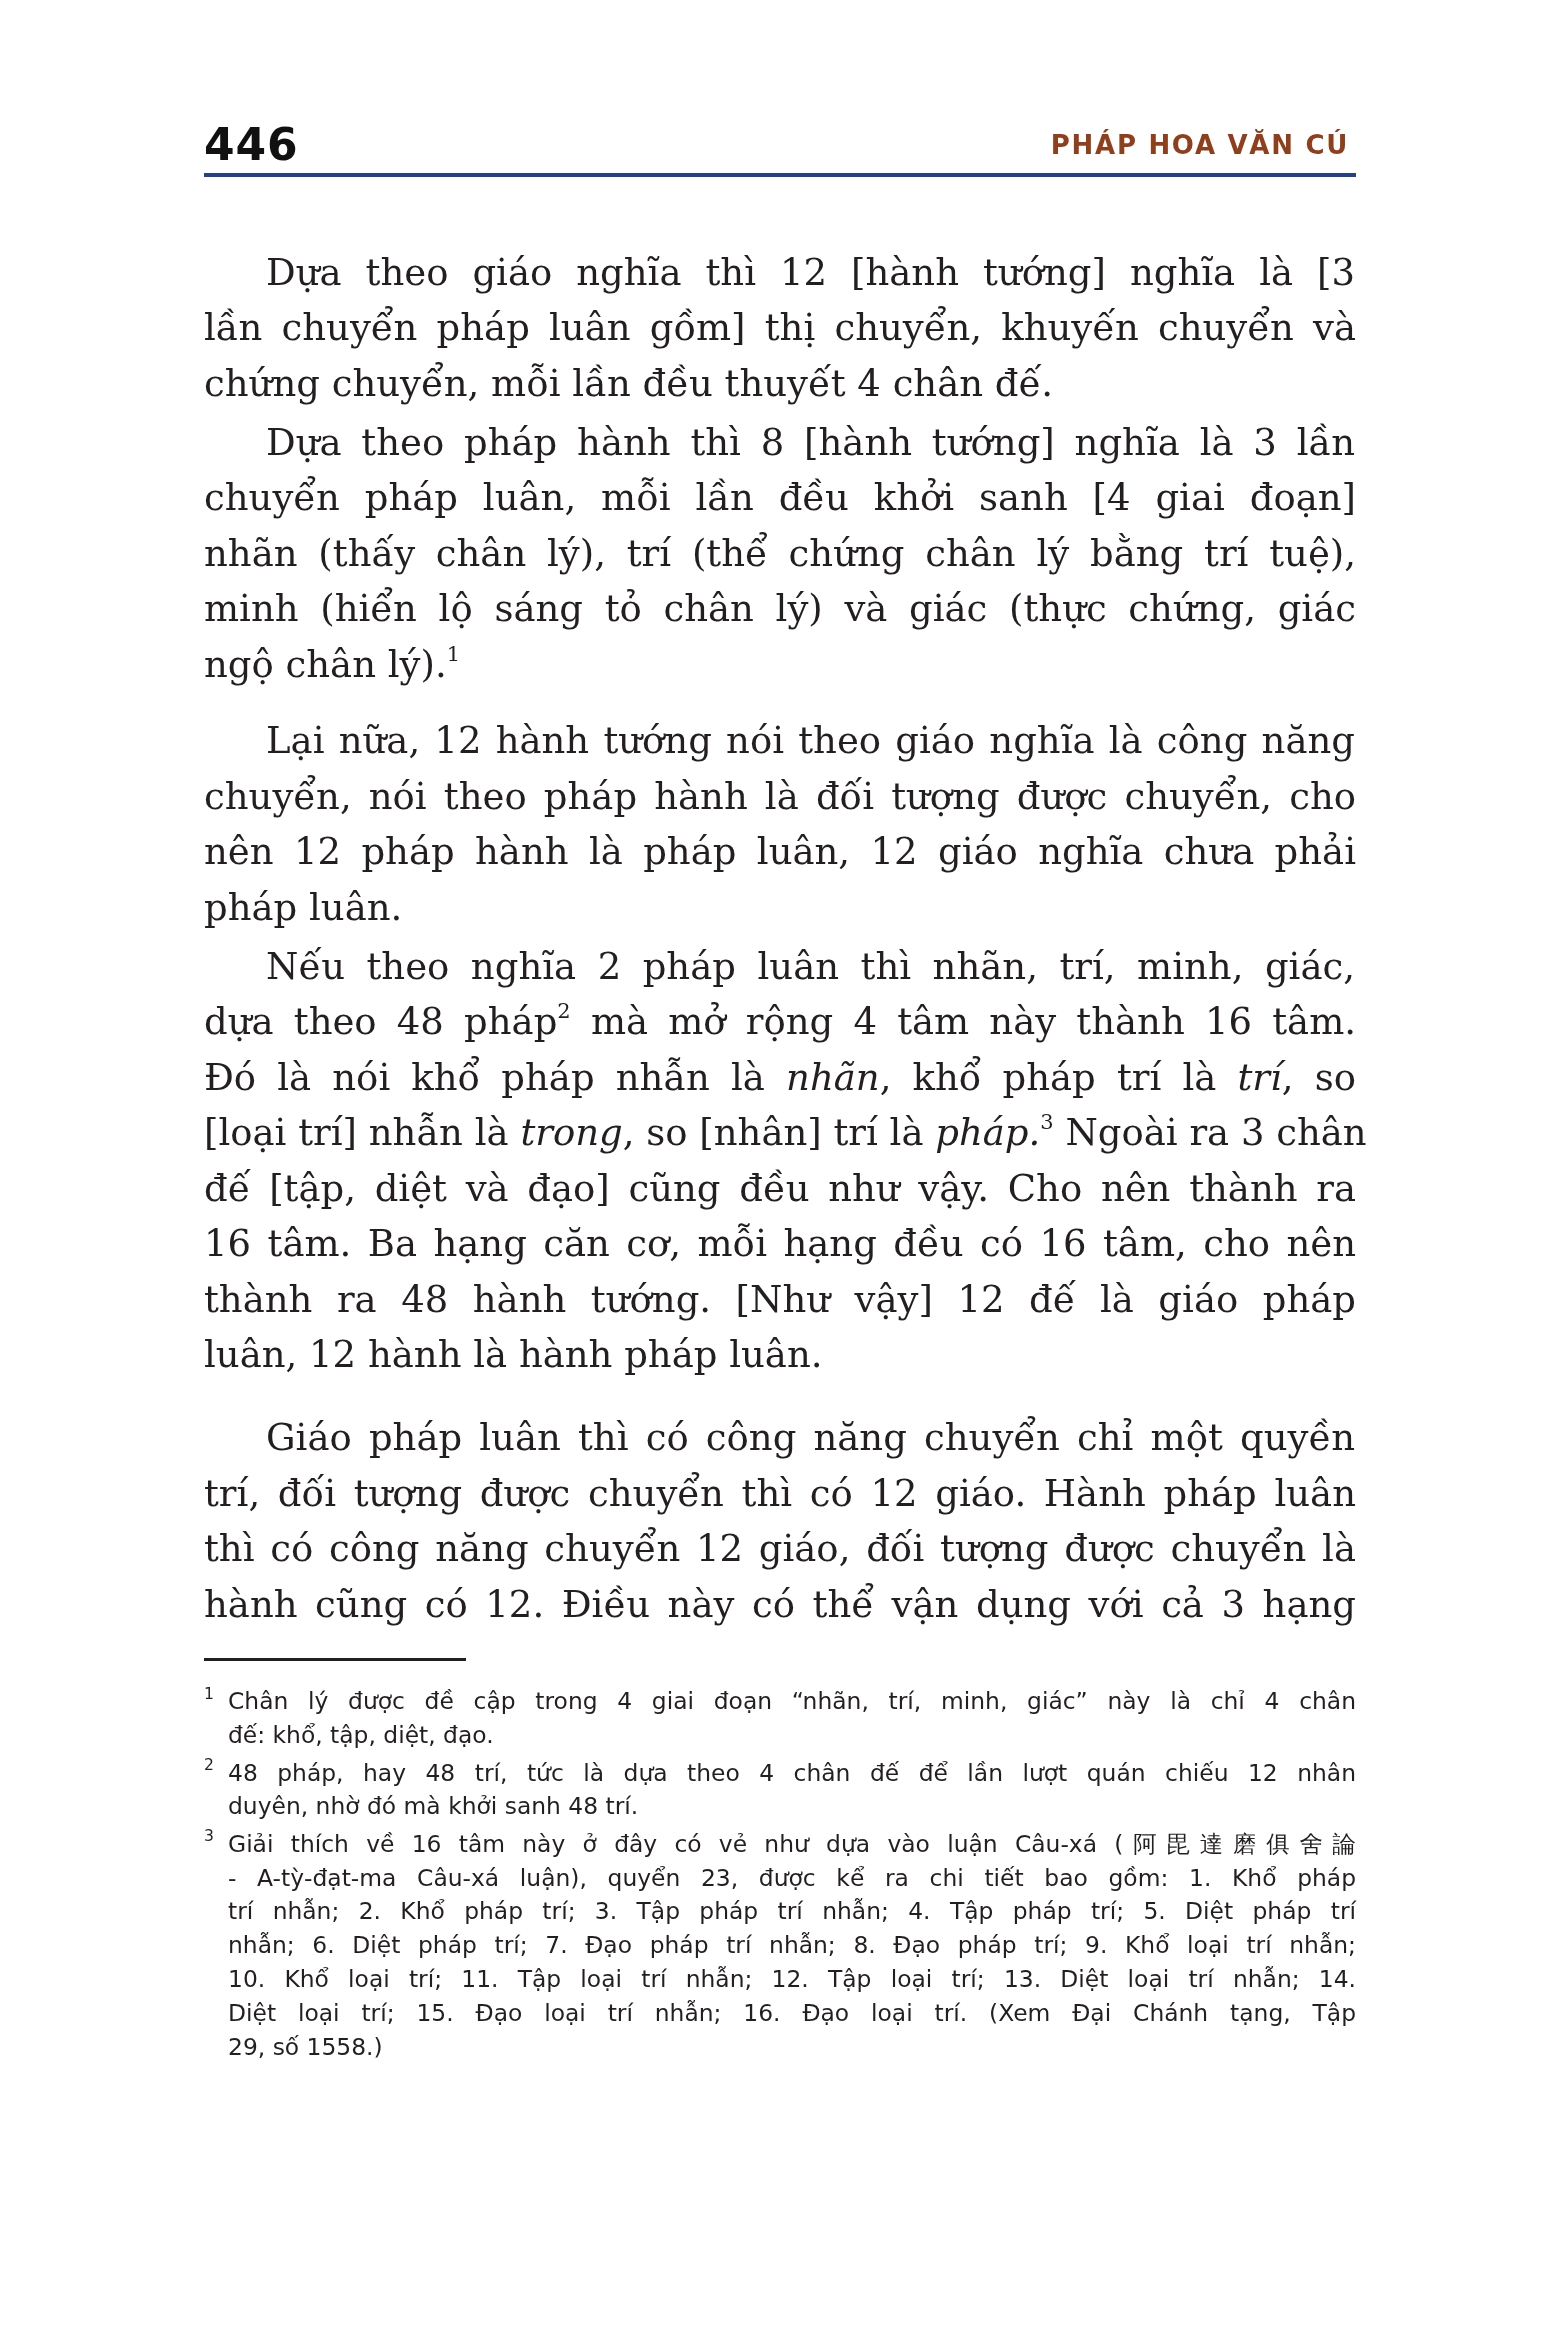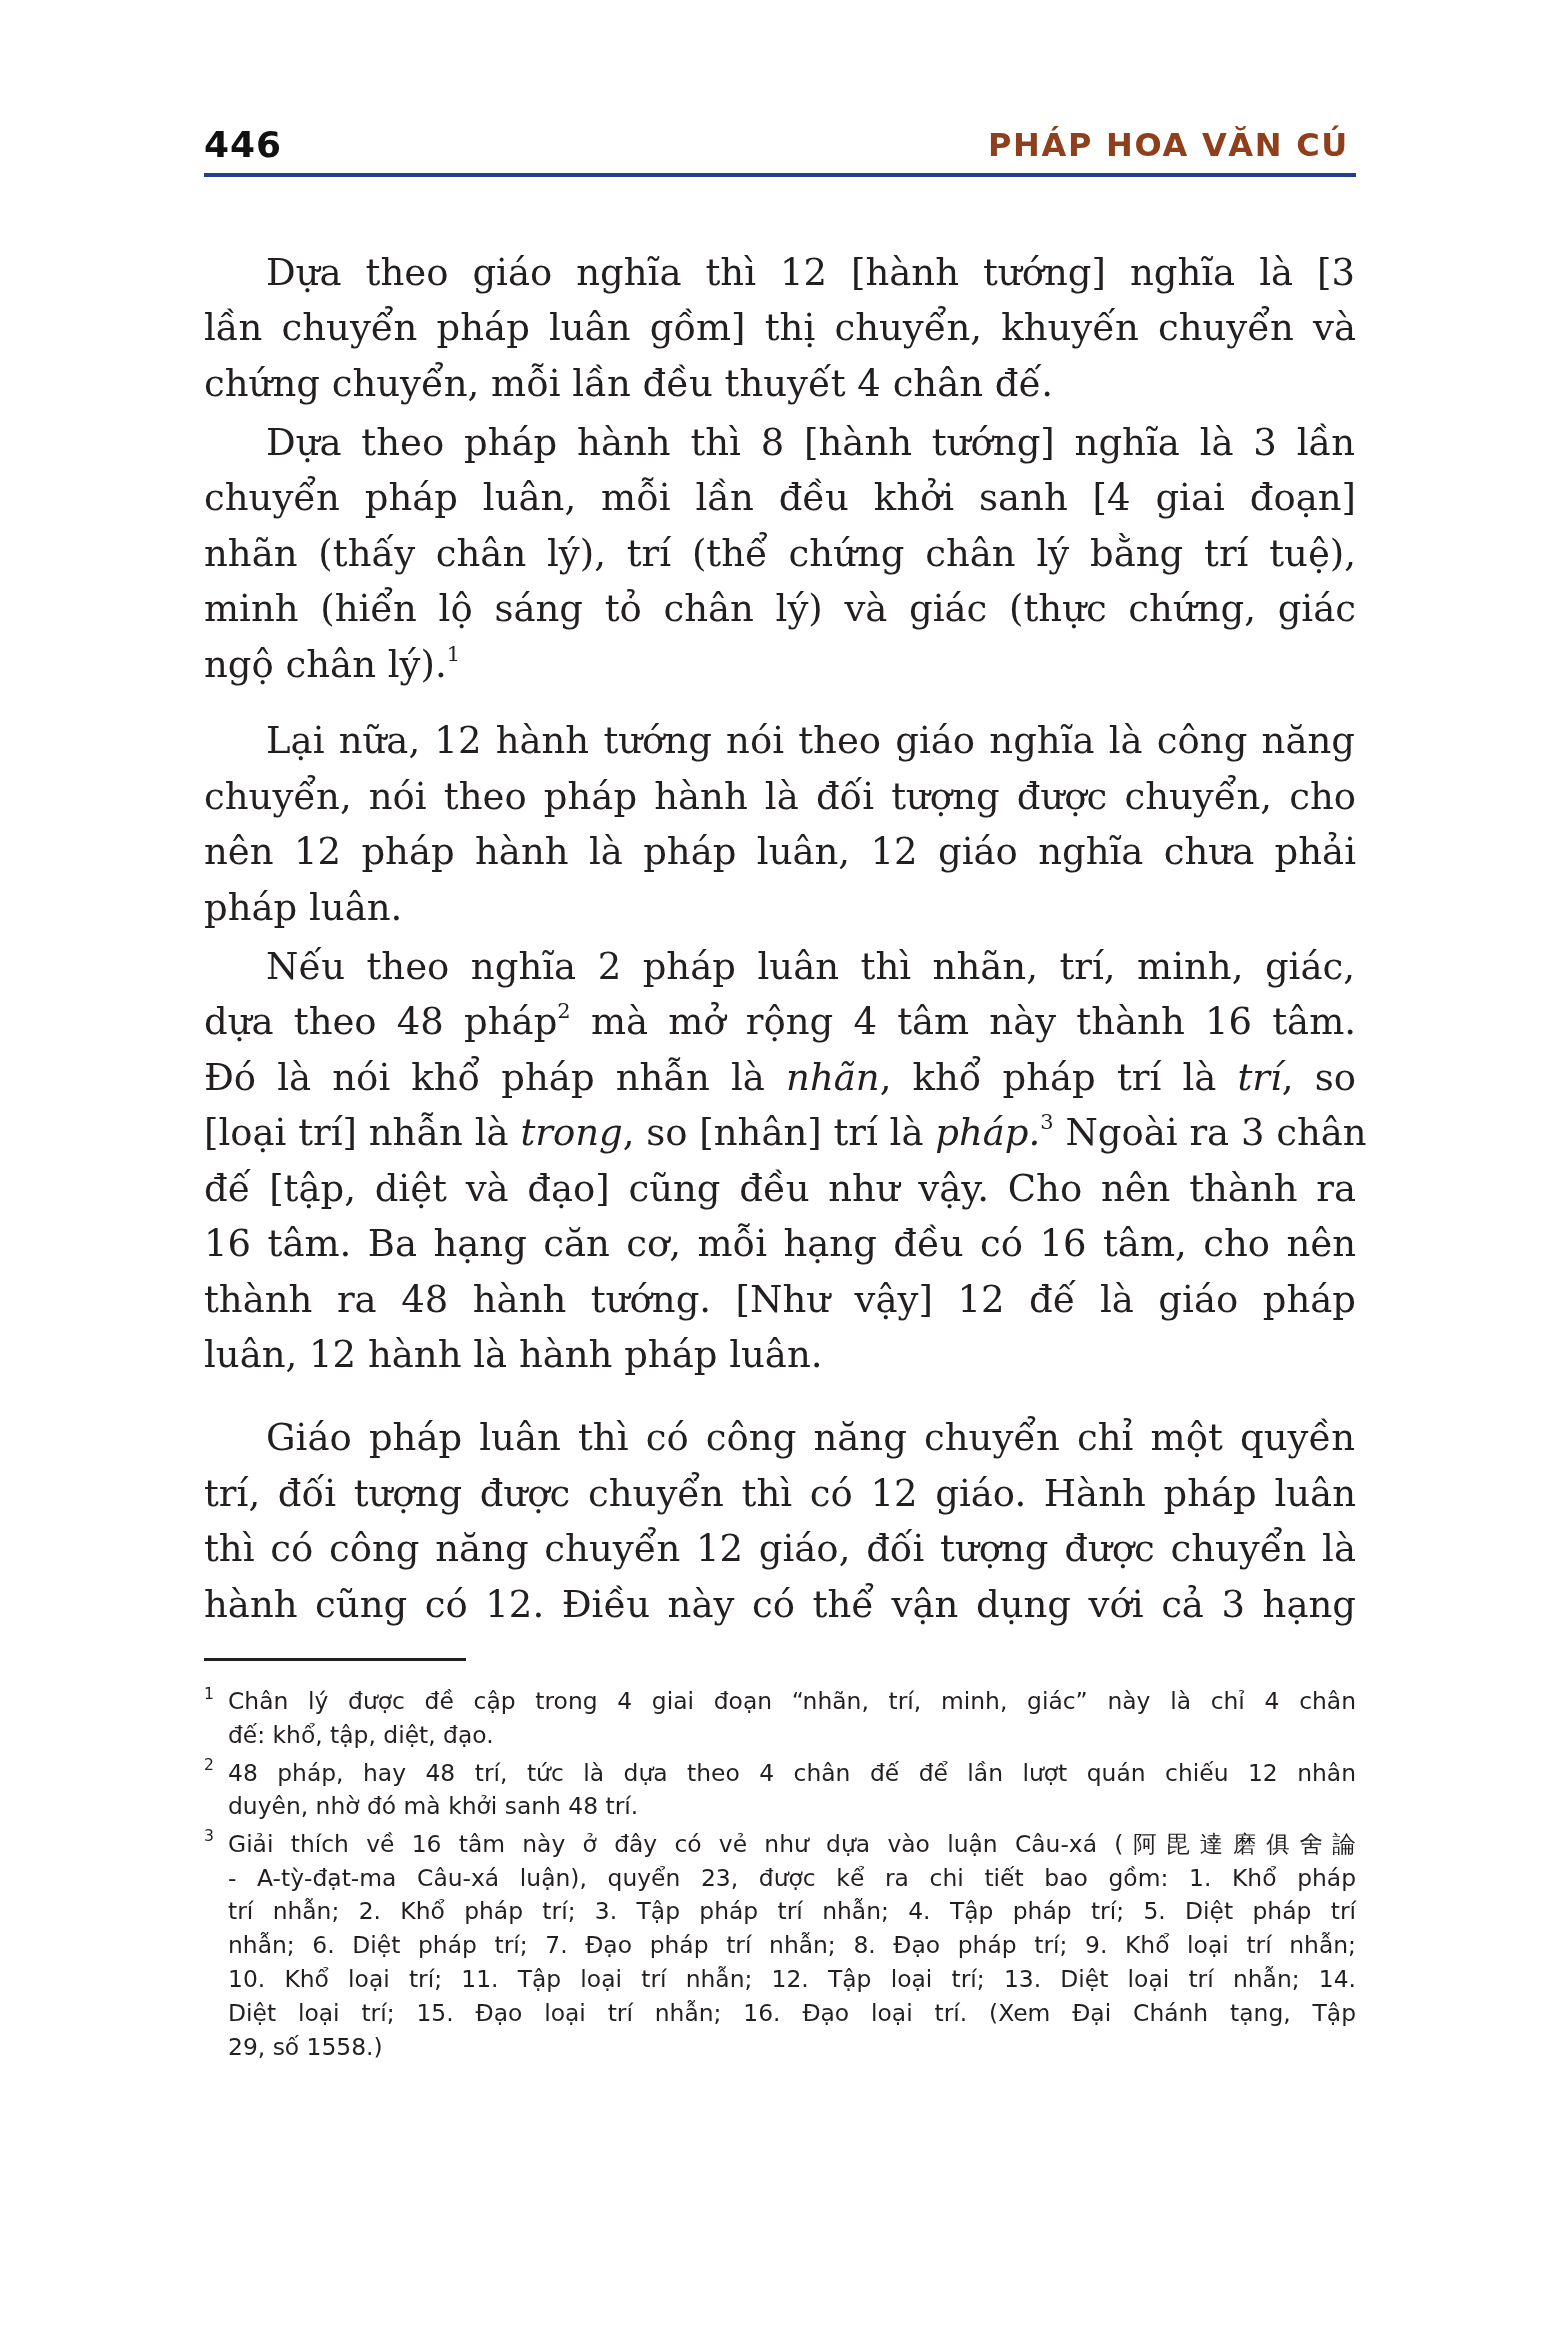--- a/index.html
+++ b/index.html
@@ -3,26 +3,26 @@
 <meta charset="utf-8">
 <style>
   html, body { margin: 0; padding: 0; background: #ffffff; }
   body { width: 1561px; height: 2342px; position: relative; overflow: hidden; }
   .page { position: absolute; left: 0; top: 0; width: 1561px; height: 2342px; background: #fff; }
 
   .header { position: absolute; left: 204px; top: 121px; width: 1152px; height: 52px; }
   .page-number {
     position: absolute; left: 0; top: 5.2px;
     font-family: "DejaVu Sans", sans-serif; font-weight: bold;
-    font-size: 36px; color: #111; letter-spacing: 0.9px; line-height: 38px;
+    font-size: 44px; color: #111; letter-spacing: 0.9px; line-height: 38px;
   }
   .running-title {
     position: absolute; right: 7px; top: 7px;
     font-family: "DejaVu Sans", sans-serif; font-weight: bold;
-    font-size: 32px; color: #8f3f1c; letter-spacing: 1.7px; line-height: 35px;
+    font-size: 26px; color: #8f3f1c; letter-spacing: 1.7px; line-height: 35px;
   }
   .header-rule { position: absolute; left: 204px; top: 173px; width: 1152px; height: 4.3px; background: #233f8e; }
 
   .body-text {
     position: absolute; left: 204px; top: 0; width: 1152px;
     font-family: "DejaVu Serif", serif; font-size: 37px; color: #231f20;
   }
   .line {
     position: absolute; left: 0; width: 1152px; height: 56px; line-height: 56px;
     white-space: nowrap; text-align: justify; text-align-last: justify;

